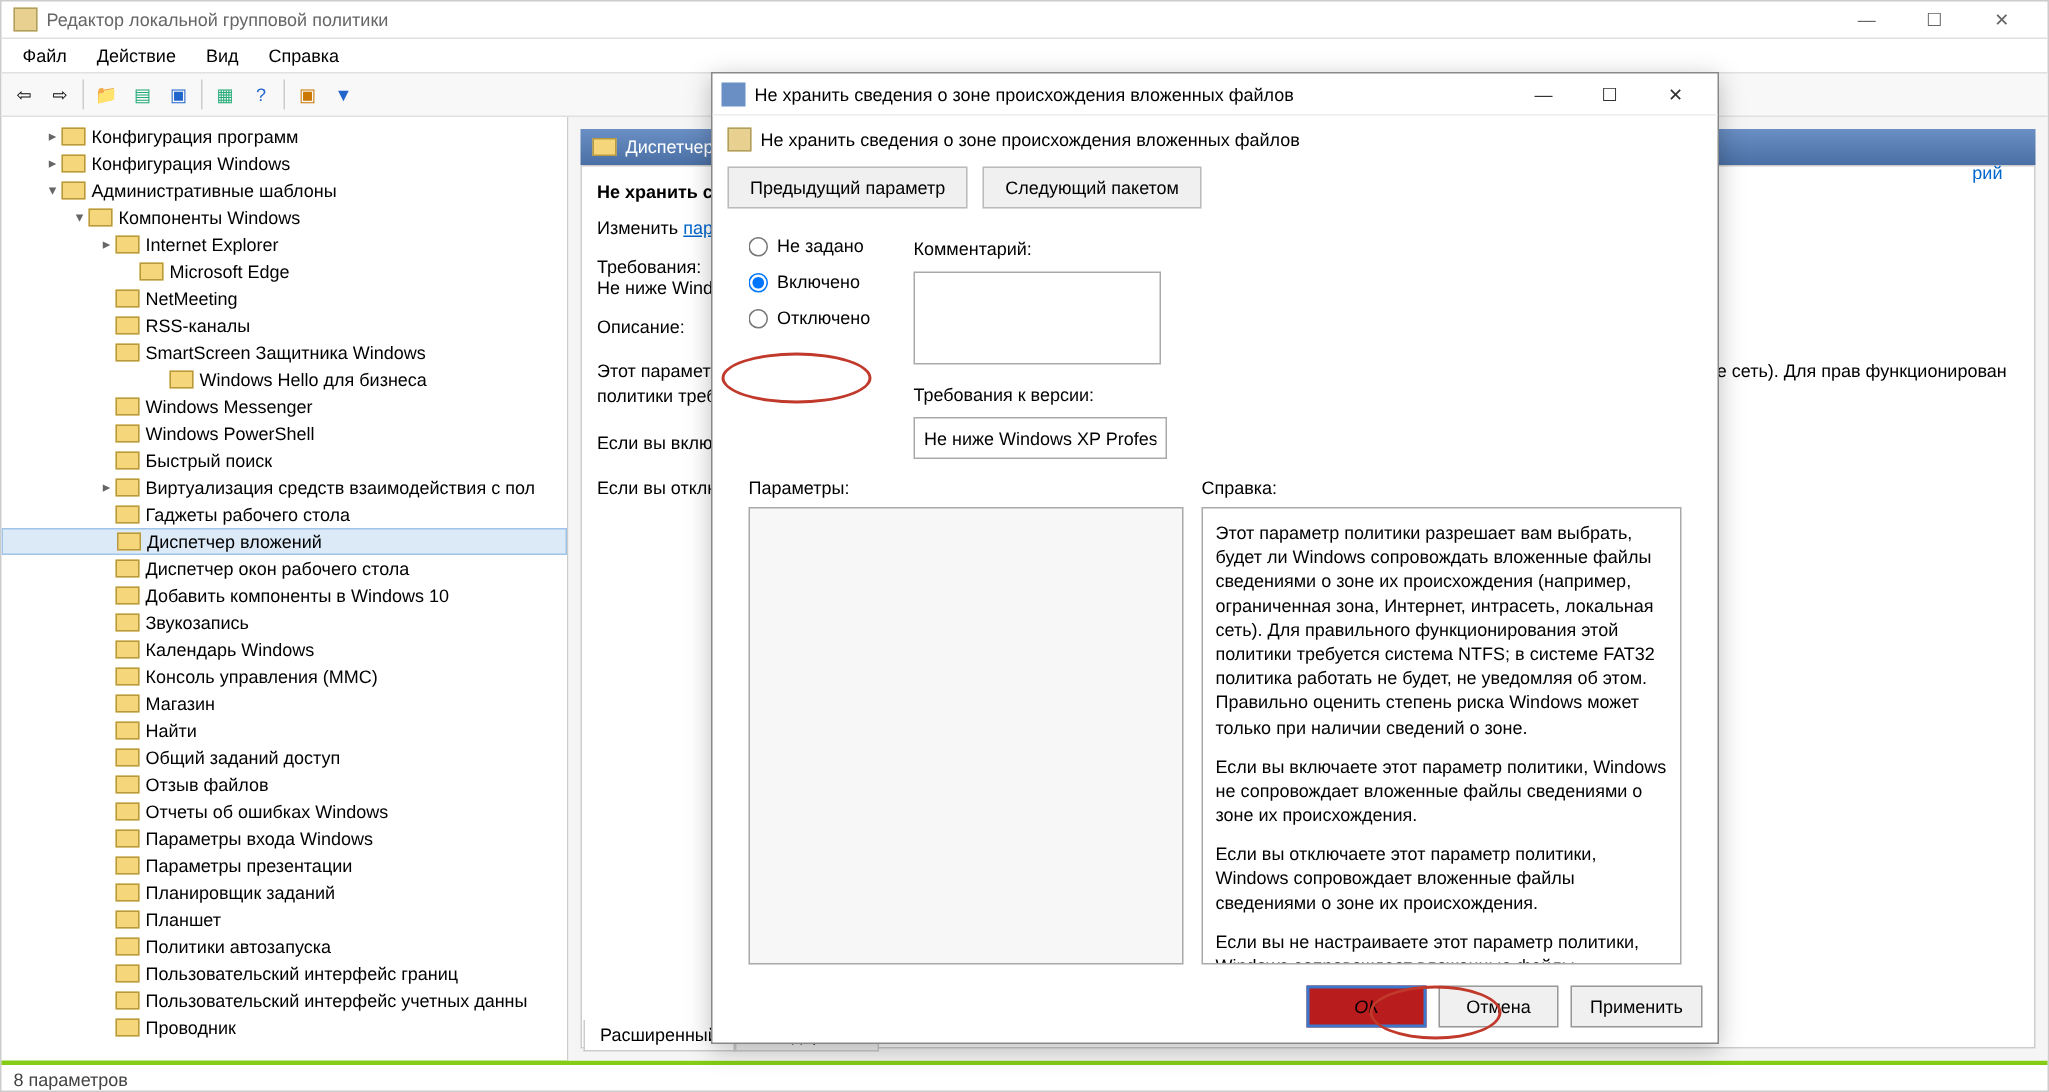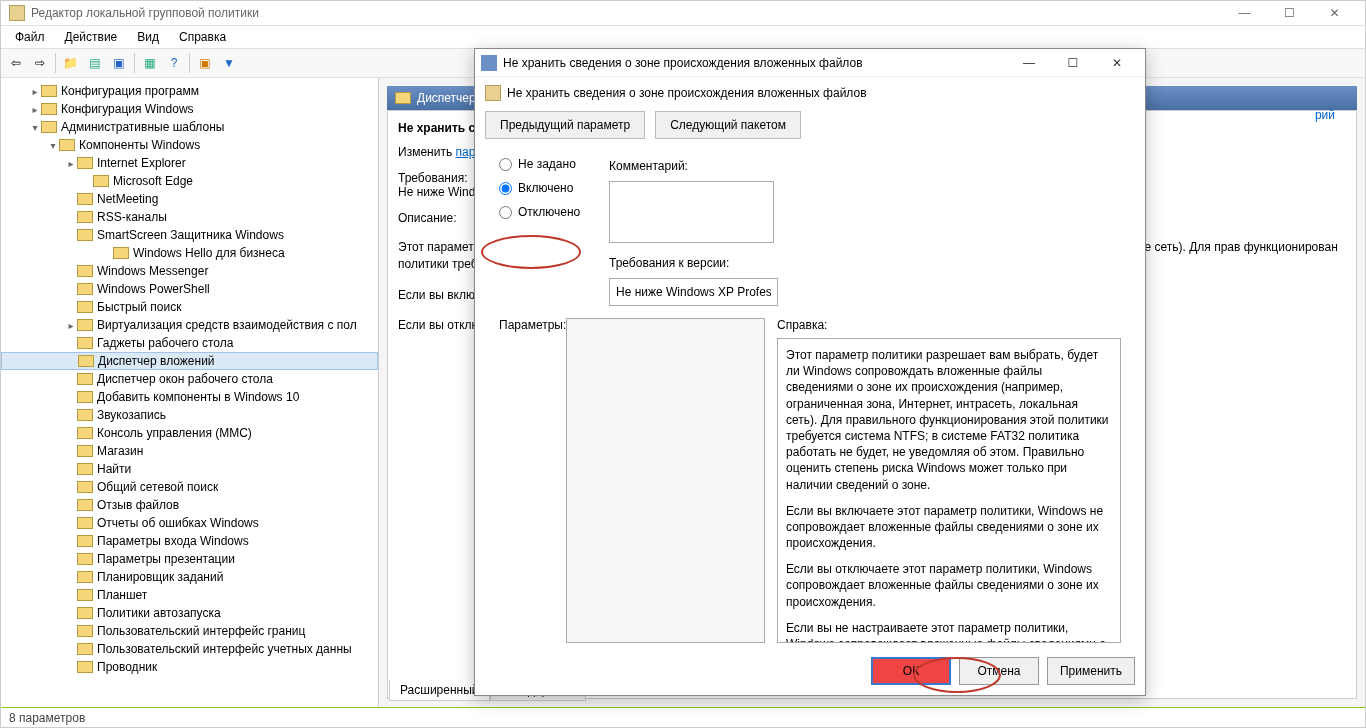--- a/index.html
+++ b/index.html
@@ -35,21 +35,21 @@
 .right-body { background: #fff; border: 1px solid #ccc; height: calc(100% - 24px); padding: 10px; overflow: hidden; }
 .setting-title { font-weight: bold; margin-bottom: 10px; }
 .edit-link { color: #0066cc; text-decoration: underline; }
 .section-label { margin-top: 12px; }
 .desc-text { margin-top: 14px; line-height: 1.4; }
 
 .right-tabs { position: absolute; bottom: 6px; left: 10px; display: flex; }
 .tab { border: 1px solid #ccc; border-top: none; padding: 3px 10px; background: #f0f0f0; }
 .tab.active { background: #fff; }
 
-.statusbar { height: 20px; border-top: 1px solid #84cc16; display: flex; align-items: center; padding: 0 8px; font-size: 11px; color: #444; }
+.statusbar { height: 20px; border-top: 3px solid #84cc16; display: flex; align-items: flex-end; padding: 0 8px; font-size: 11px; color: #444; }
 
 
 .dialog { position: absolute; top: 48px; left: 474px; width: 672px; height: 648px; background: #fff; border: 1px solid #888; box-shadow: 0 4px 16px rgba(0,0,0,0.25); z-index: 10; display: flex; flex-direction: column; }
 .dlg-titlebar { height: 28px; display: flex; align-items: center; padding: 0 6px; border-bottom: 1px solid #eee; }
 .dlg-titlebar .dlg-icon { width: 16px; height: 16px; margin-right: 6px; background: #6a8fc4; }
 .dlg-titlebar .title { flex: 1; font-size: 12px; }
 .dlg-controls { display: flex; }
 .dlg-controls div { width: 44px; height: 28px; display: flex; align-items: center; justify-content: center; color: #333; }
 
 .dlg-subtitle { display: flex; align-items: center; padding: 8px 10px 4px; gap: 6px; }
@@ -68,29 +68,29 @@
 .fld-label { width: 130px; padding-top: 4px; }
 .fld-input { flex: 1; }
 textarea.comment { width: 100%; height: 62px; border: 1px solid #aaa; resize: none; padding: 4px; font-size: 12px; background:#fff; }
 input.version { width: 100%; height: 28px; border: 1px solid #aaa; padding: 4px 6px; font-size: 12px; background:#fff; }
 
 .ellipse { position: absolute; border: 2px solid #c0392b; border-radius: 50%; pointer-events: none; }
 .ellipse.radio-mark { top: 186px; left: 6px; width: 100px; height: 34px; }
 .ellipse.ok-mark { bottom: 2px; left: 438px; width: 88px; height: 36px; }
 
 .dlg-split { display: flex; gap: 12px; margin-top: 12px; flex: 1; min-height: 0; }
-.dlg-left { width: 266px; display: flex; }
+.dlg-left { width: 290px; display: flex; flex-direction: column; }
 .dlg-left .param-box { flex: 1; border: 1px solid #aaa; background: #f7f7f7; }
 .dlg-right { flex: 1; display: flex; flex-direction: column; }
 .dlg-right .help-box { flex: 1; border: 1px solid #aaa; padding: 8px; overflow-y: auto; line-height: 1.35; }
 .help-box p { margin-bottom: 10px; }
 
 .dlg-buttons { padding: 10px; display: flex; justify-content: flex-end; gap: 8px; position: relative; }
 .dlg-buttons button { min-width: 80px; padding: 5px 12px; border: 1px solid #999; background: #f0f0f0; }
-.dlg-buttons button.primary { border: 2px solid #3b78cc; background: #ef4444; }
+.dlg-buttons button.primary { border: 2px solid #3b78cc; background: #b91c1c; font-style: italic; }
 
 
 ::-webkit-scrollbar { width: 16px; height: 16px; }
 ::-webkit-scrollbar-track { background: #f0f0f0; }
 ::-webkit-scrollbar-thumb { background: #c0c0c0; border: 1px solid #aaa; }
 </style>
 </head>
 <body>
 
 <div class="main-window">
@@ -219,36 +219,41 @@
           <span>Добавить компоненты в Windows 10</span>
         </div>
         <div class="tree-item" style="padding-left: 64px;">
           <span class="caret"></span>
           <span class="folder"></span>
           <span>Звукозапись</span>
         </div>
         <div class="tree-item" style="padding-left: 64px;">
           <span class="caret"></span>
           <span class="folder"></span>
+          <span>Календарь Windows</span>
+        </div>
+        <div class="tree-item" style="padding-left: 64px;">
+          <span class="caret"></span>
+          <span class="folder"></span>
           <span>Консоль управления (MMC)</span>
         </div>
         <div class="tree-item" style="padding-left: 64px;">
           <span class="caret"></span>
           <span class="folder"></span>
           <span>Магазин</span>
         </div>
         <div class="tree-item" style="padding-left: 64px;">
           <span class="caret"></span>
           <span class="folder"></span>
           <span>Найти</span>
         </div>
         <div class="tree-item" style="padding-left: 64px;">
           <span class="caret"></span>
           <span class="folder"></span>
-          <span>Общий сетевой поиск</span>
+          <span>Общий заданий доступ</span>
         </div>
         <div class="tree-item" style="padding-left: 64px;">
           <span class="caret"></span>
           <span class="folder"></span>
           <span>Отзыв файлов</span>
         </div>
         <div class="tree-item" style="padding-left: 64px;">
           <span class="caret"></span>
           <span class="folder"></span>
           <span>Отчеты об ошибках Windows</span>

